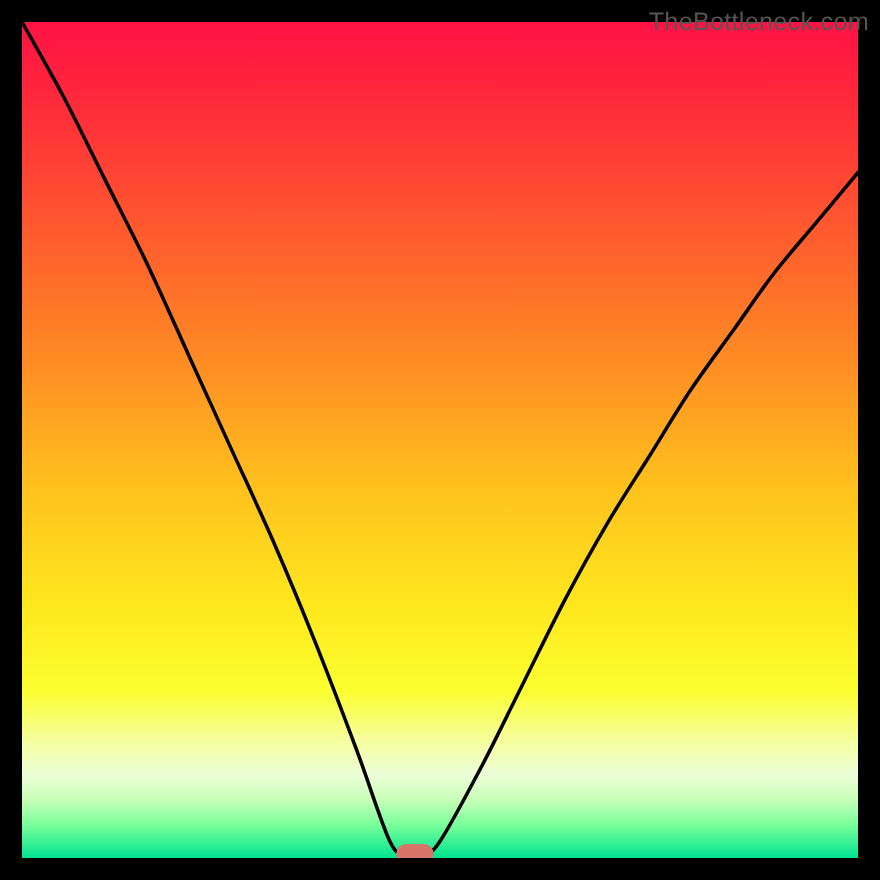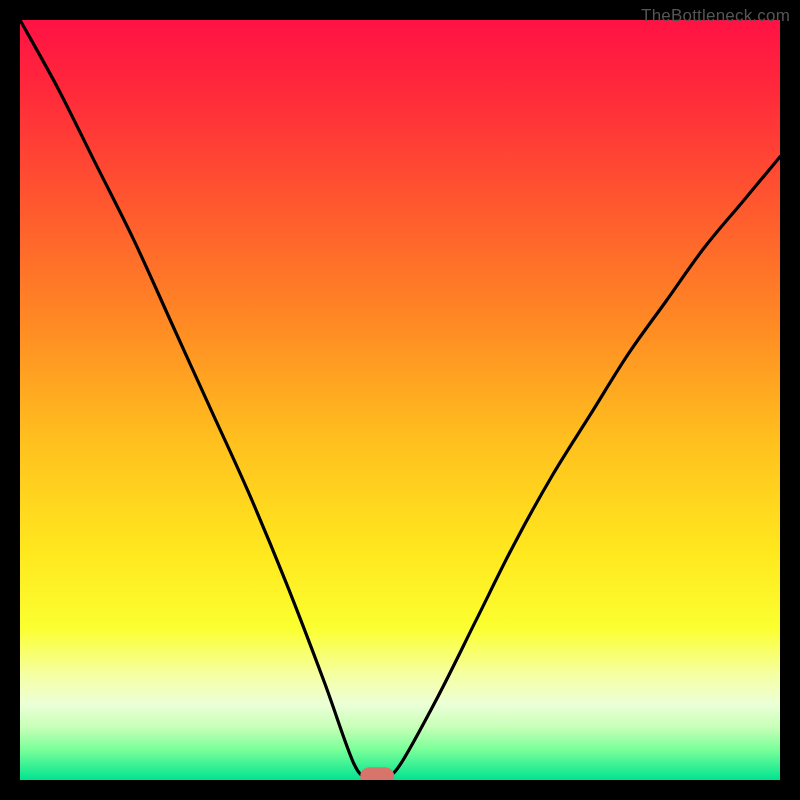--- a/index.html
+++ b/index.html
@@ -15,21 +15,21 @@
     position: relative;
     width: 800px;
     height: 800px;
     background: #000;
   }
   .watermark {
     position: absolute;
     top: 6px;
     right: 10px;
     color: #555;
-    font-size: 17px;
+    font-size: 23px;
     font-weight: 500;
     letter-spacing: 0.2px;
     z-index: 10;
   }
   .plot-area {
     position: absolute;
     left: 20px;
     top: 20px;
     width: 760px;
     height: 760px;

